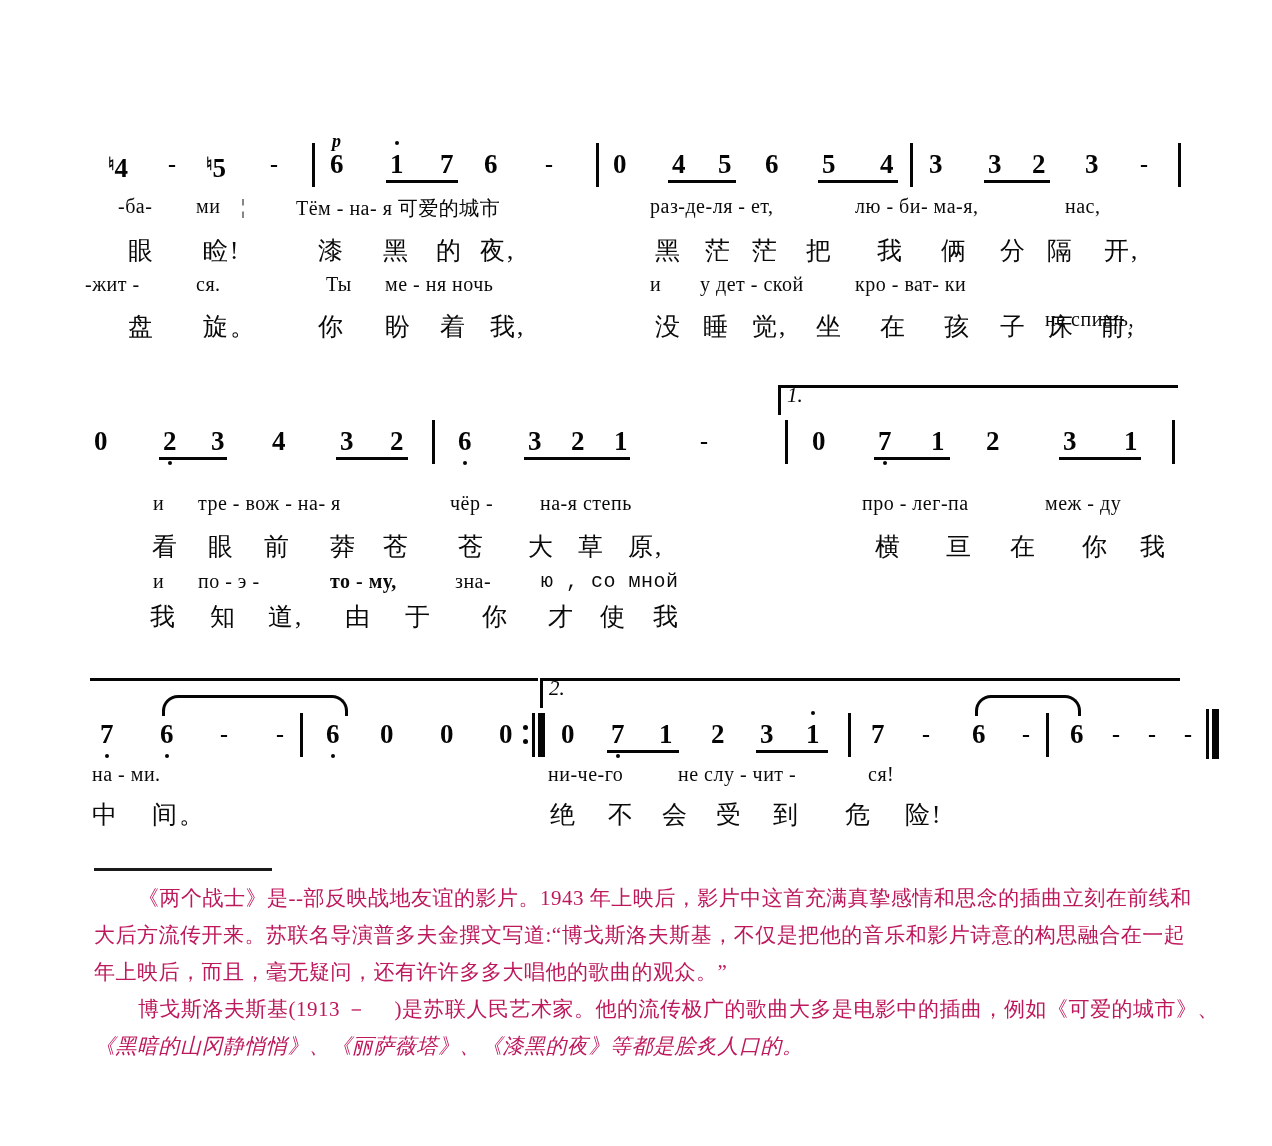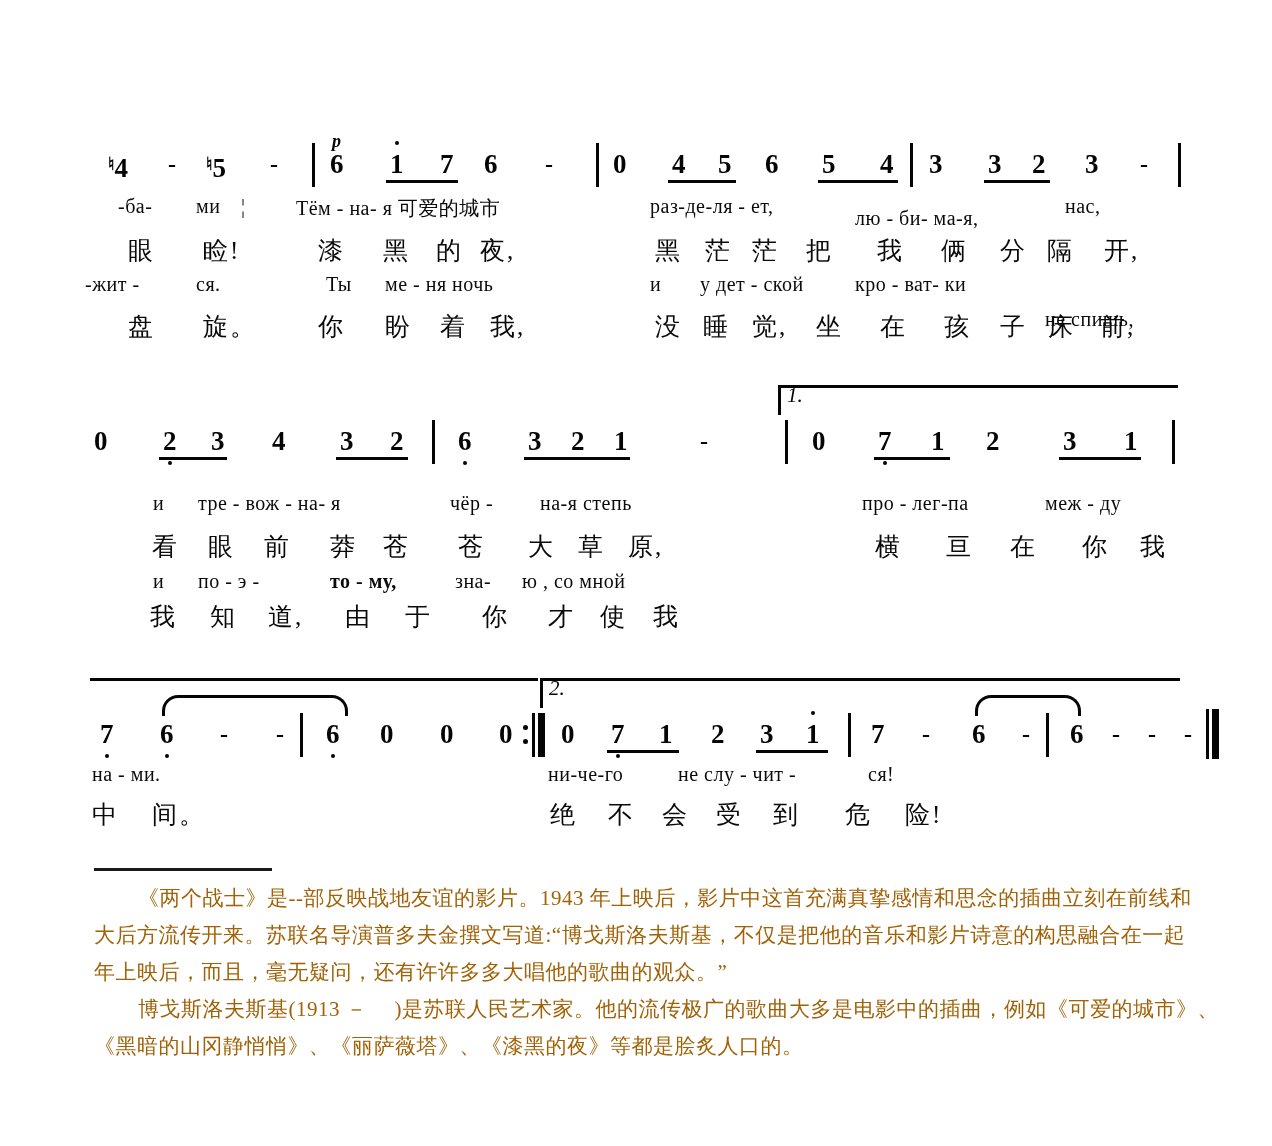--- a/index.html
+++ b/index.html
@@ -84,21 +84,21 @@
     font-family:"Liberation Serif", serif;
     font-size:25px;letter-spacing:2px;
   }
 
   
   .footrule{position:absolute;height:3px;background:#1a1a1a;}
   .footnote{
     position:absolute;
     font-family:"Liberation Serif", serif;
     font-size:21px;line-height:37px;
-    color:#a16207;
+    color:#be185d;
     letter-spacing:.5px;
     white-space:nowrap;
   }
   .footnote .indent{display:inline-block;width:44px;}
 </style>
 </head>
 <body>
 
 <div class="sheet">
 
@@ -133,21 +133,21 @@
         <div class="note" style="left: 1032px; top: 4px;">2</div>
         <div class="note" style="left: 1085px; top: 4px;">3</div>
         <div class="note dash" style="left: 1140px; top: 4px;">-</div>
       </div>
     <div class="lyricrow" style="top:195px;" id="s1-l0">
         <div class="syl ru" style="left: 118px; top: 0px;">-ба-</div>
         <div class="syl ru" style="left: 196px; top: 0px;">ми</div>
         <div class="syl ru" style="left: 241px; top: 0px;">¦</div>
         <div class="syl ru" style="left: 296px; top: 0px;">Тём - на- я  可爱的城市</div>
         <div class="syl ru" style="left: 650px; top: 0px;">раз-де-ля - ет,</div>
-        <div class="syl ru" style="left: 855px; top: 12px;">лю - би- ма-я,</div>
+        <div class="syl ru" style="left: 855px; top: 0px;">лю - би- ма-я,</div>
         <div class="syl ru" style="left: 1065px; top: 0px;">нас,</div>
       </div>
     <div class="lyricrow" style="top:234px;" id="s1-l1">
         <div class="syl cn" style="left: 128px; top: 0px;">眼</div>
         <div class="syl cn" style="left: 203px; top: 0px;">睑!</div>
         <div class="syl cn" style="left: 318px; top: 0px;">漆</div>
         <div class="syl cn" style="left: 383px; top: 0px;">黑</div>
         <div class="syl cn" style="left: 436px; top: 0px;">的</div>
         <div class="syl cn" style="left: 480px; top: 0px;">夜,</div>
         <div class="syl cn" style="left: 655px; top: 0px;">黑</div>
@@ -244,21 +244,21 @@
         <div class="syl cn" style="left: 946px; top: 0px;">亘</div>
         <div class="syl cn" style="left: 1010px; top: 0px;">在</div>
         <div class="syl cn" style="left: 1082px; top: 0px;">你</div>
         <div class="syl cn" style="left: 1140px; top: 0px;">我</div>
       </div>
     <div class="lyricrow" style="top:570px;" id="s2-l2">
         <div class="syl ru" style="left: 153px; top: 0px;">и</div>
         <div class="syl ru" style="left: 198px; top: 0px;">по -  э -</div>
         <div class="syl ru" style="left: 330px; top: 0px; font-weight: bold;">то - му,</div>
         <div class="syl ru" style="left: 455px; top: 0px; font-family: Liberation Serif, serif;">зна-</div>
-        <div class="syl ru" style="left: 522px; top: 0px;">ю , со  мной</div>
+        <div class="syl ru" style="left: 541px; top: 0px; font-family: Liberation Mono, monospace;">ю , со  мной</div>
       </div>
     <div class="lyricrow" style="top:600px;" id="s2-l3">
         <div class="syl cn" style="left: 150px; top: 0px;">我</div>
         <div class="syl cn" style="left: 210px; top: 0px;">知</div>
         <div class="syl cn" style="left: 268px; top: 0px;">道,</div>
         <div class="syl cn" style="left: 345px; top: 0px;">由</div>
         <div class="syl cn" style="left: 405px; top: 0px;">于</div>
         <div class="syl cn" style="left: 482px; top: 0px;">你</div>
         <div class="syl cn" style="left: 548px; top: 0px;">才</div>
         <div class="syl cn" style="left: 600px; top: 0px;">使</div>
@@ -334,16 +334,16 @@
         <div class="syl cn" style="left: 905px; top: 0px;">险!</div>
       </div>
   </div>
 
   <div class="footrule" style="left:94px;top:868px;width:178px;"></div>
   <div id="footnote-block">
       <div class="footnote" style="left: 94px; top: 880px;"><span class="indent"></span>《两个战士》是--部反映战地友谊的影片。1943 年上映后，影片中这首充满真挚感情和思念的插曲立刻在前线和</div>
       <div class="footnote" style="left: 94px; top: 917px;">大后方流传开来。苏联名导演普多夫金撰文写道:“博戈斯洛夫斯基，不仅是把他的音乐和影片诗意的构思融合在一起</div>
       <div class="footnote" style="left: 94px; top: 954px;">年上映后，而且，毫无疑问，还有许许多多大唱他的歌曲的观众。”</div>
       <div class="footnote" style="left: 94px; top: 991px;"><span class="indent"></span>博戈斯洛夫斯基(1913 －　 )是苏联人民艺术家。他的流传极广的歌曲大多是电影中的插曲，例如《可爱的城市》、</div>
-      <div class="footnote" style="left: 94px; top: 1028px;">《黑暗的山冈静悄悄》、《丽萨薇塔》、《漆黑的夜》等都是脍炙人口的。</div>
+      <div class="footnote" style="left: 94px; top: 1028px; font-style: italic;">《黑暗的山冈静悄悄》、《丽萨薇塔》、《漆黑的夜》等都是脍炙人口的。</div>
     </div>
 
 </div>
 
 </body></html>

